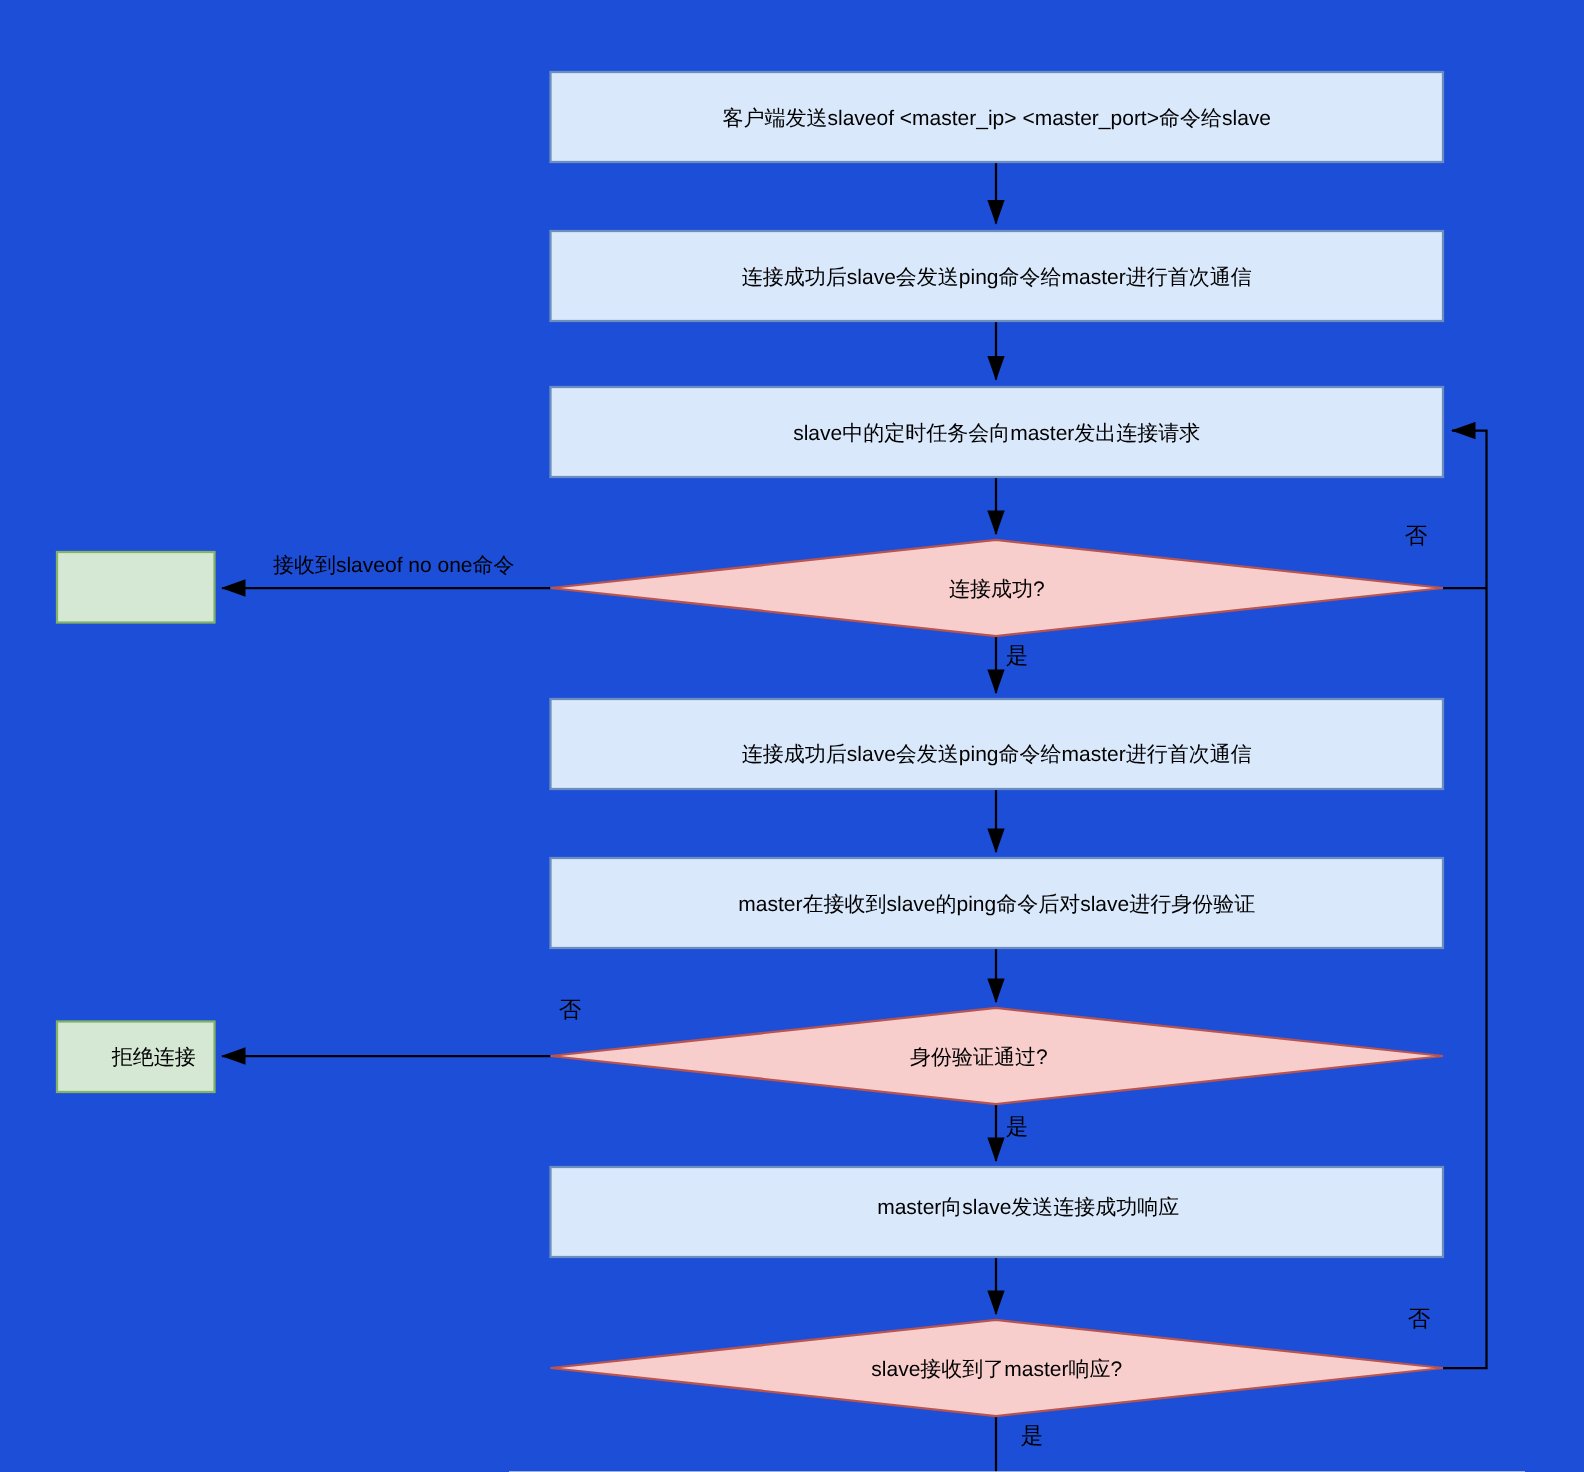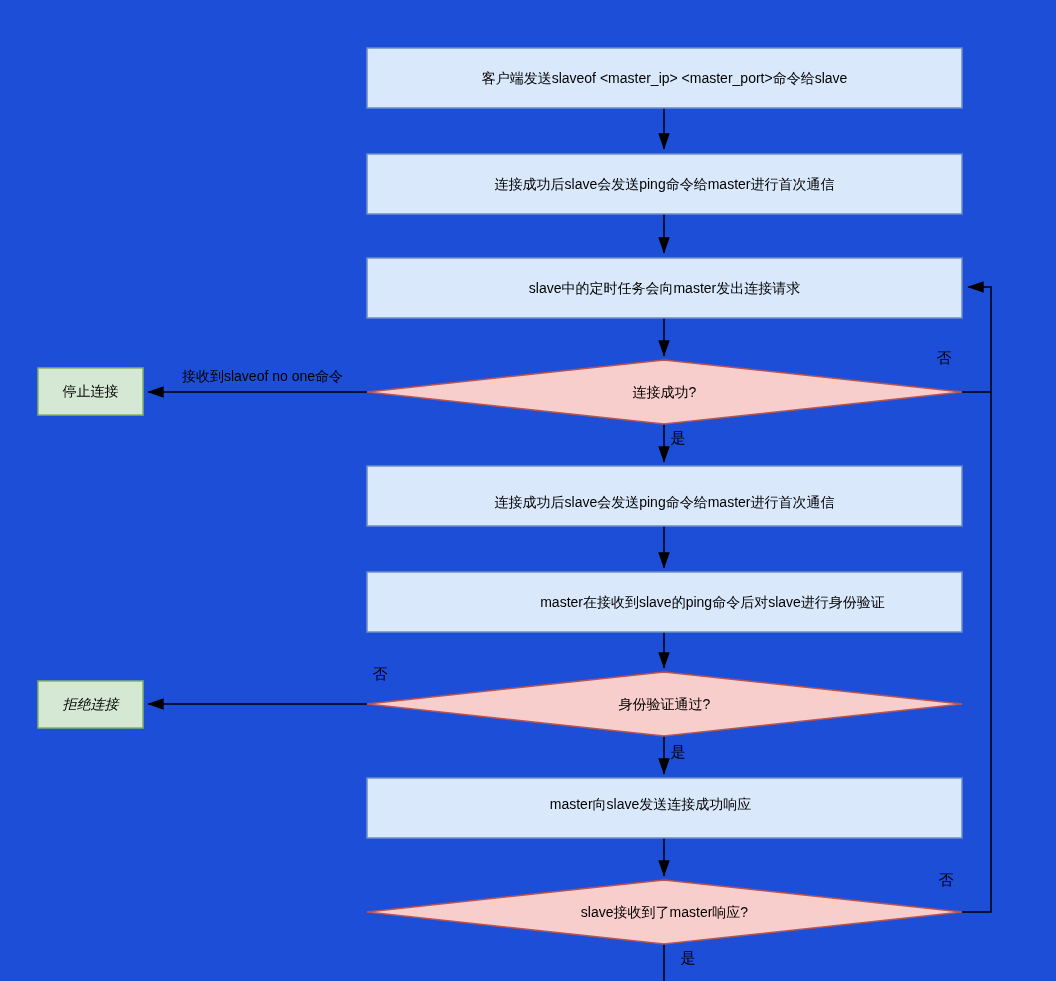--- a/index.html
+++ b/index.html
@@ -79,26 +79,25 @@
     <polygon class="shape-decision" points="367,912 664,880 962,912 664,944"></polygon>
 
     <rect class="shape-terminal" x="38" y="368" width="105" height="47"></rect>
     <rect class="shape-terminal" x="38" y="681" width="105" height="47"></rect>
   </svg>
 
   <div class="node-label" style="left:367px; top:48px;  width:595px; height:60px;">客户端发送slaveof &lt;master_ip&gt; &lt;master_port&gt;命令给slave</div>
   <div class="node-label" style="left:367px; top:154px; width:595px; height:60px;">连接成功后slave会发送ping命令给master进行首次通信</div>
   <div class="node-label" style="left:367px; top:360px; width:595px; height:64px;">连接成功?</div>
   <div class="node-label" style="left:367px; top:258px; width:595px; height:60px;">slave中的定时任务会向master发出连接请求</div>
-  <div class="node-label" style="left:38px;  top:368px; width:105px; height:47px;">停止连接</div>
   <div class="node-label" style="left:367px; top:466px; width:595px; height:72px;">连接成功后slave会发送ping命令给master进行首次通信</div>
-  <div class="node-label" style="left:367px; top:572px; width:595px; height:60px;margin-left:48px;">master在接收到slave的ping命令后对slave进行身份验证</div>
-  <div class="node-label" style="left:367px; top:672px; width:595px; height:64px;text-align:center;">身份验证通过?</div>
-  <div class="node-label" style="left:38px;  top:681px; width:105px; height:47px;font-style:italic;">拒绝连接</div>
-  <div class="node-label" style="left:353px; top:778px; width:595px; height:52px;">master向slave发送连接成功响应</div>
+  <div class="node-label" style="left:367px; top:572px; width:595px; height:60px;">master在接收到slave的ping命令后对slave进行身份验证</div>
+  <div class="node-label" style="left:355px; top:672px; width:595px; height:64px;text-align:center;">身份验证通过?</div>
+  <div class="node-label" style="left:50px;  top:681px; width:105px; height:47px;">拒绝连接</div>
+  <div class="node-label" style="left:388px; top:778px; width:595px; height:52px;">master向slave发送连接成功响应</div>
   <div class="node-label" style="left:367px; top:880px; width:595px; height:64px;">slave接收到了master响应?</div>
 
   <div class="edge-label" style="left:155px; top:366px; width:215px; height:20px;">接收到slaveof no one命令</div>
   <div class="edge-label branch-label" style="left:930px; top:348px; width:28px; height:20px;">否</div>
   <div class="edge-label branch-label" style="left:666px; top:428px; width:24px; height:20px;">是</div>
   <div class="edge-label branch-label" style="left:366px; top:664px; width:28px; height:20px;">否</div>
   <div class="edge-label branch-label" style="left:666px; top:742px; width:24px; height:20px;">是</div>
   <div class="edge-label branch-label" style="left:932px; top:870px; width:28px; height:20px;">否</div>
   <div class="edge-label branch-label" style="left:676px; top:948px; width:24px; height:20px;">是</div>
 

